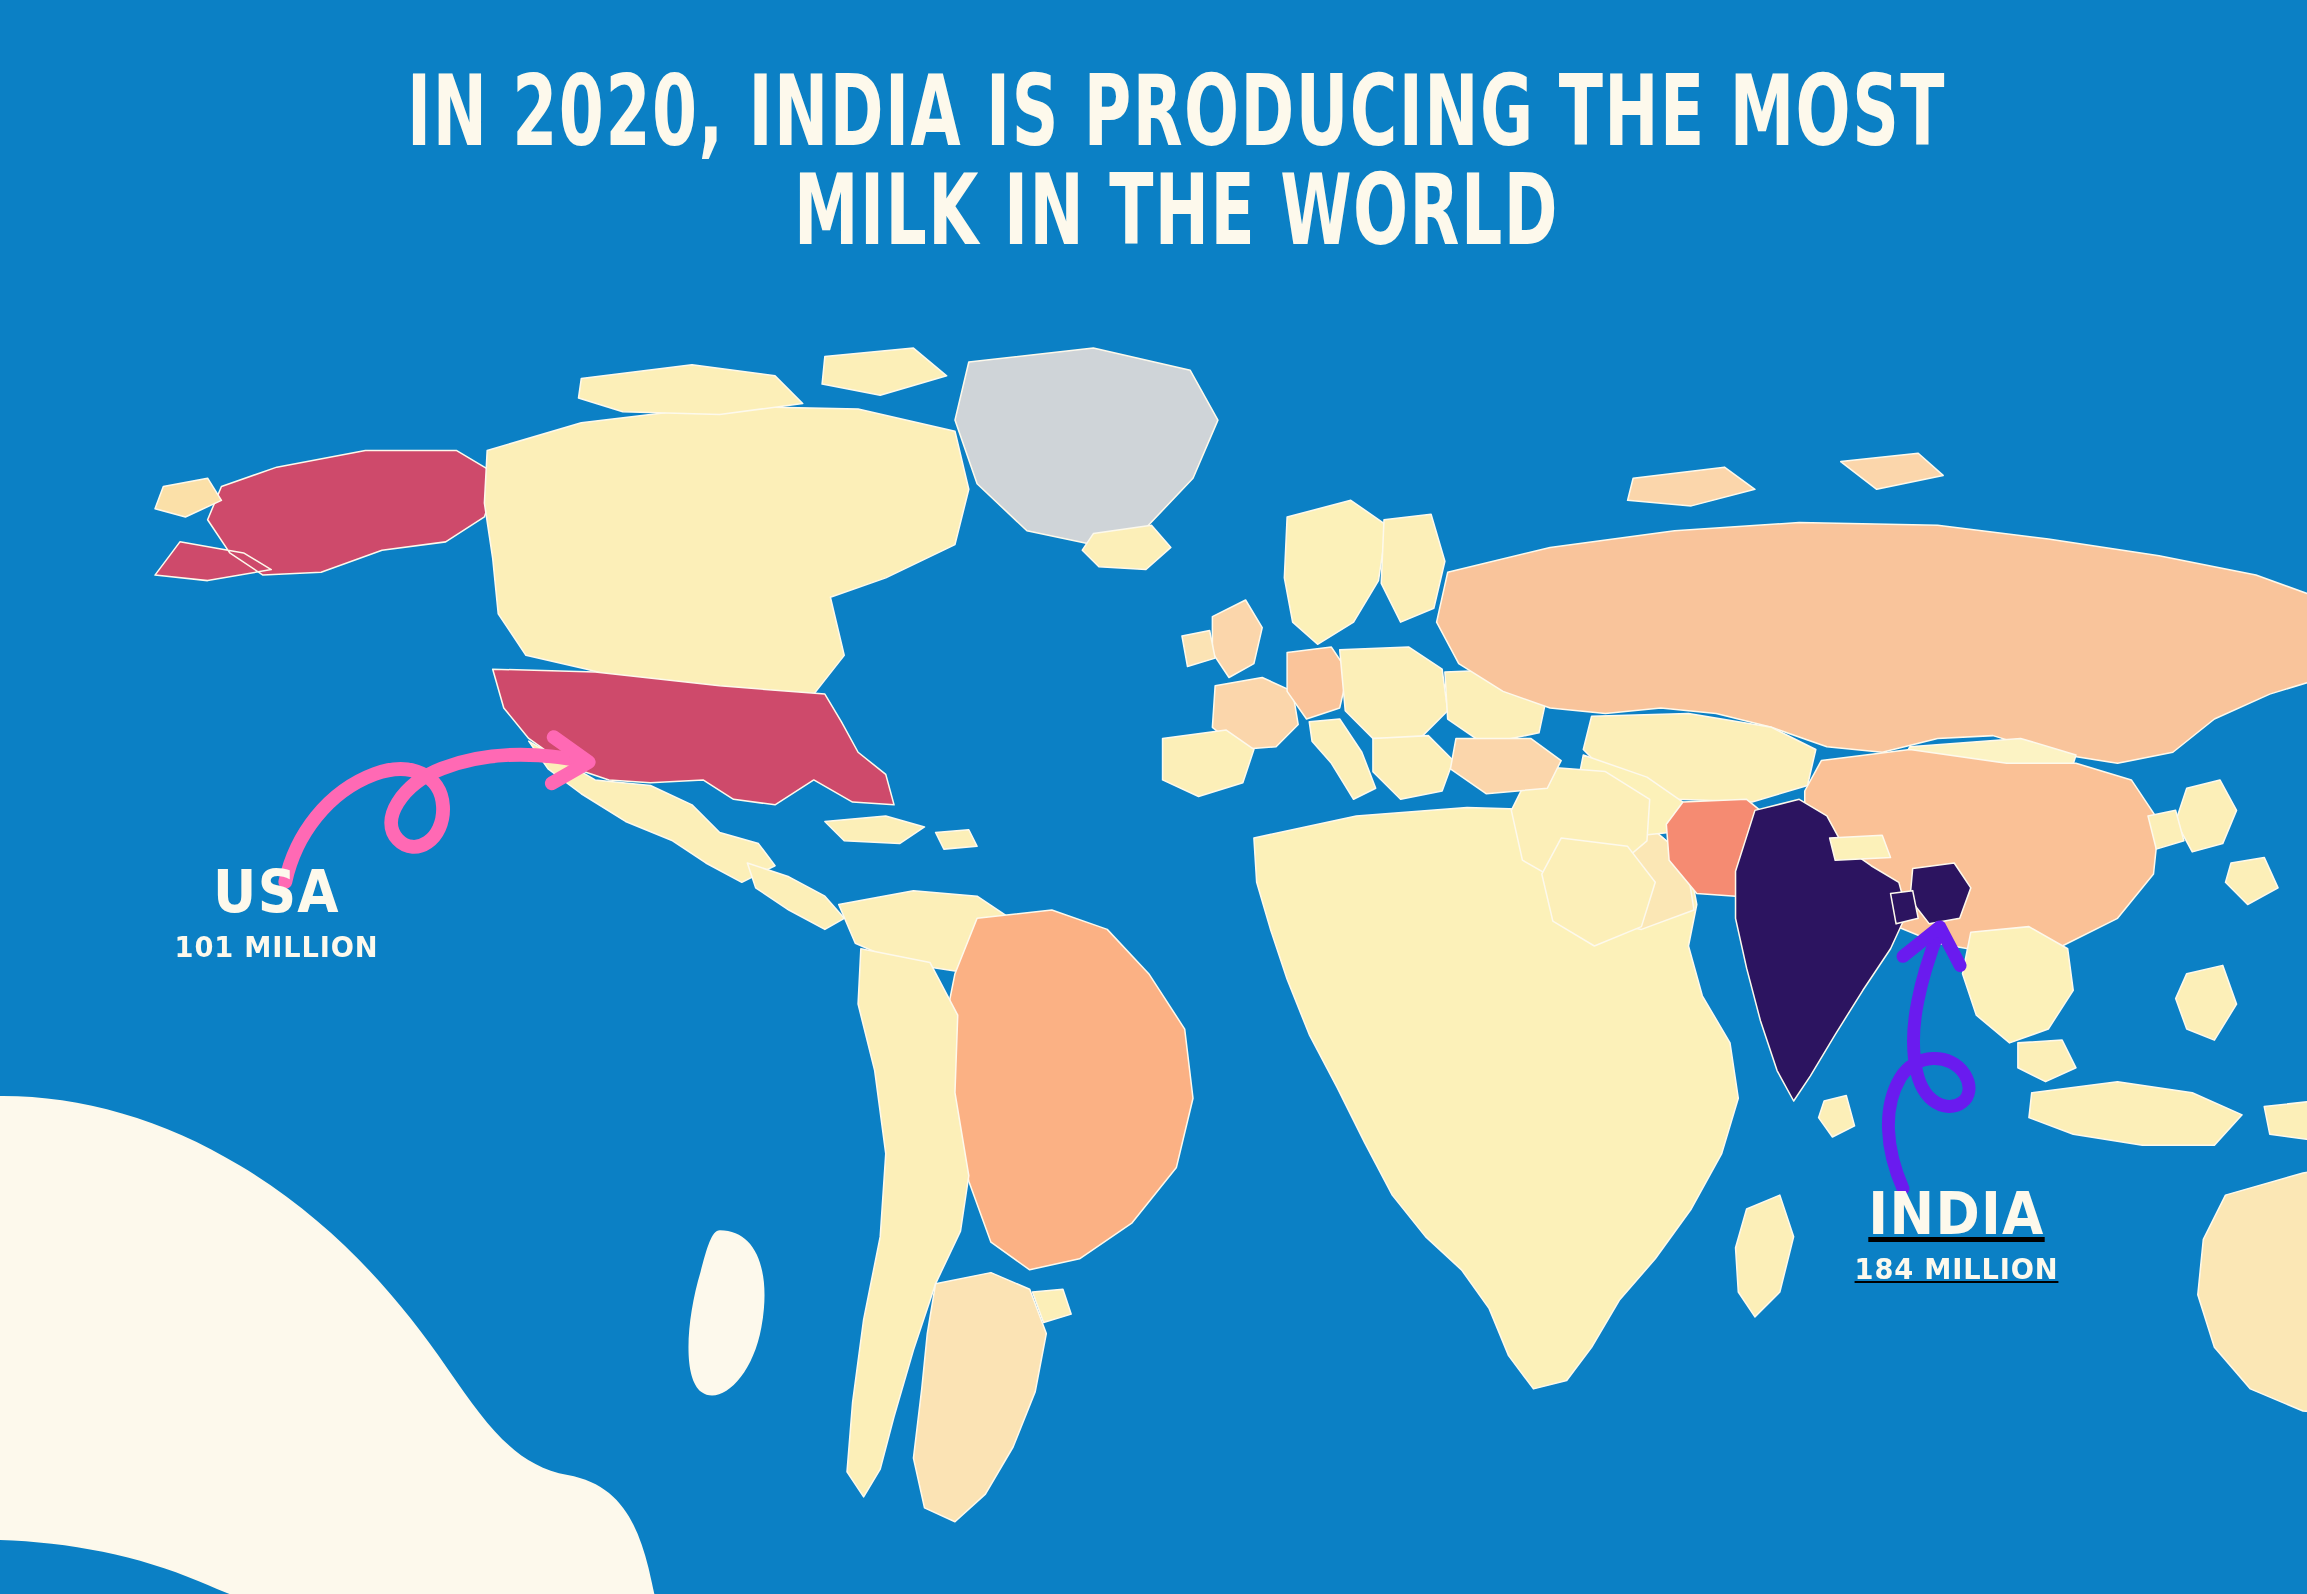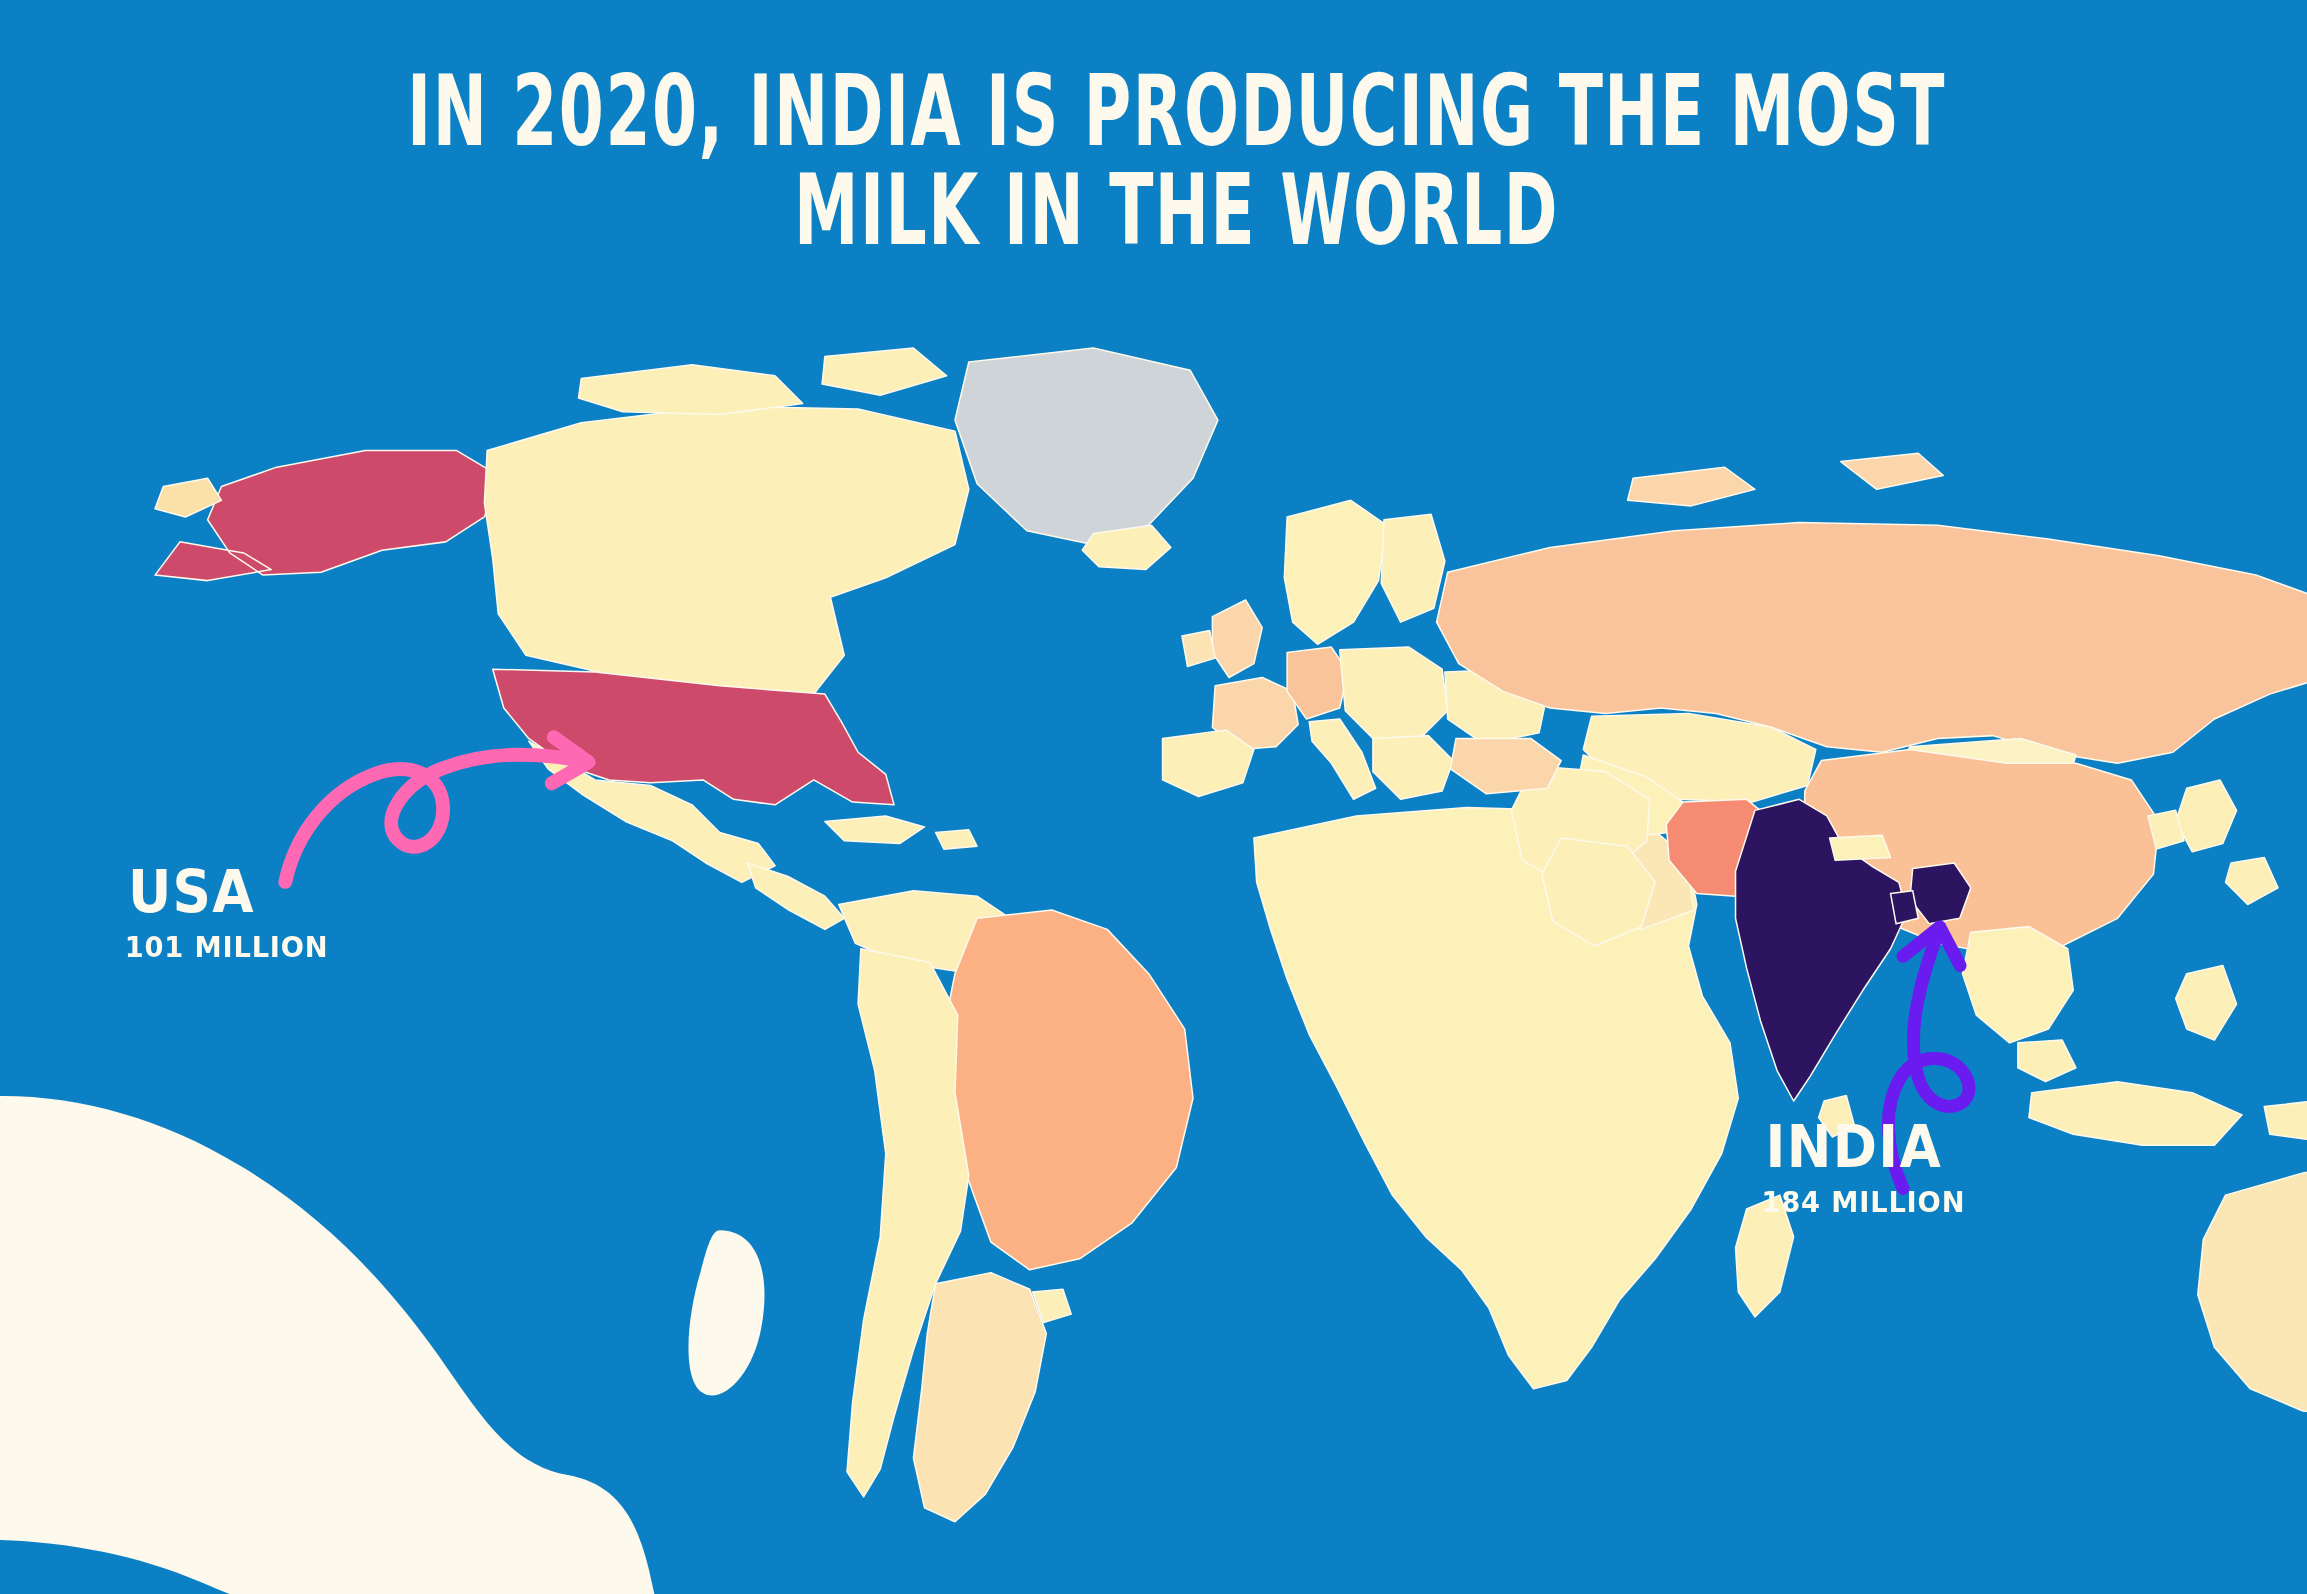--- a/index.html
+++ b/index.html
@@ -47,21 +47,21 @@
   
   #map-wrap {
     position:absolute;
     left:0; top:323px;
     width:2768px; height:1246px;
     z-index:2;
   }
   #map-svg { width:100%; height:100%; display:block; }
 
   
-  .callout { position:absolute; z-index:7; }
+  .callout { position:absolute; z-index:7; text-align:center; }
   .callout-name {
     color:#FDF9EC;
     font-family:"DejaVu Sans", sans-serif;
     font-weight:bold;
     font-size:58px;
     letter-spacing:1.4px;
     transform:scaleX(0.92);
     white-space:nowrap;
     line-height:1.0;
   }
@@ -70,21 +70,21 @@
     font-family:"DejaVu Sans", sans-serif;
     font-weight:bold;
     font-size:29px;
     letter-spacing:0.9px;
     margin-top:12px;
     transform:scaleX(0.94);
     white-space:nowrap;
     line-height:1.0;
   }
   #callout-usa  { left:115px;  top:863px; width:323px; }
-  #callout-india{ left:1749px; top:1118px; width:415px; }
+  #callout-india{ left:1749px; top:1185px; width:415px;text-decoration:underline; }
 
   .arrow-svg { position:absolute; z-index:6; pointer-events:none; }
   #arrow-usa   { left:277px;  top:701px; width:332px;  height:194px; }
   #arrow-india { left:1841px; top:914px; width:194px;  height:281px; }
 </style>
 </head>
 <body>
 
 <div id="stage">
 

